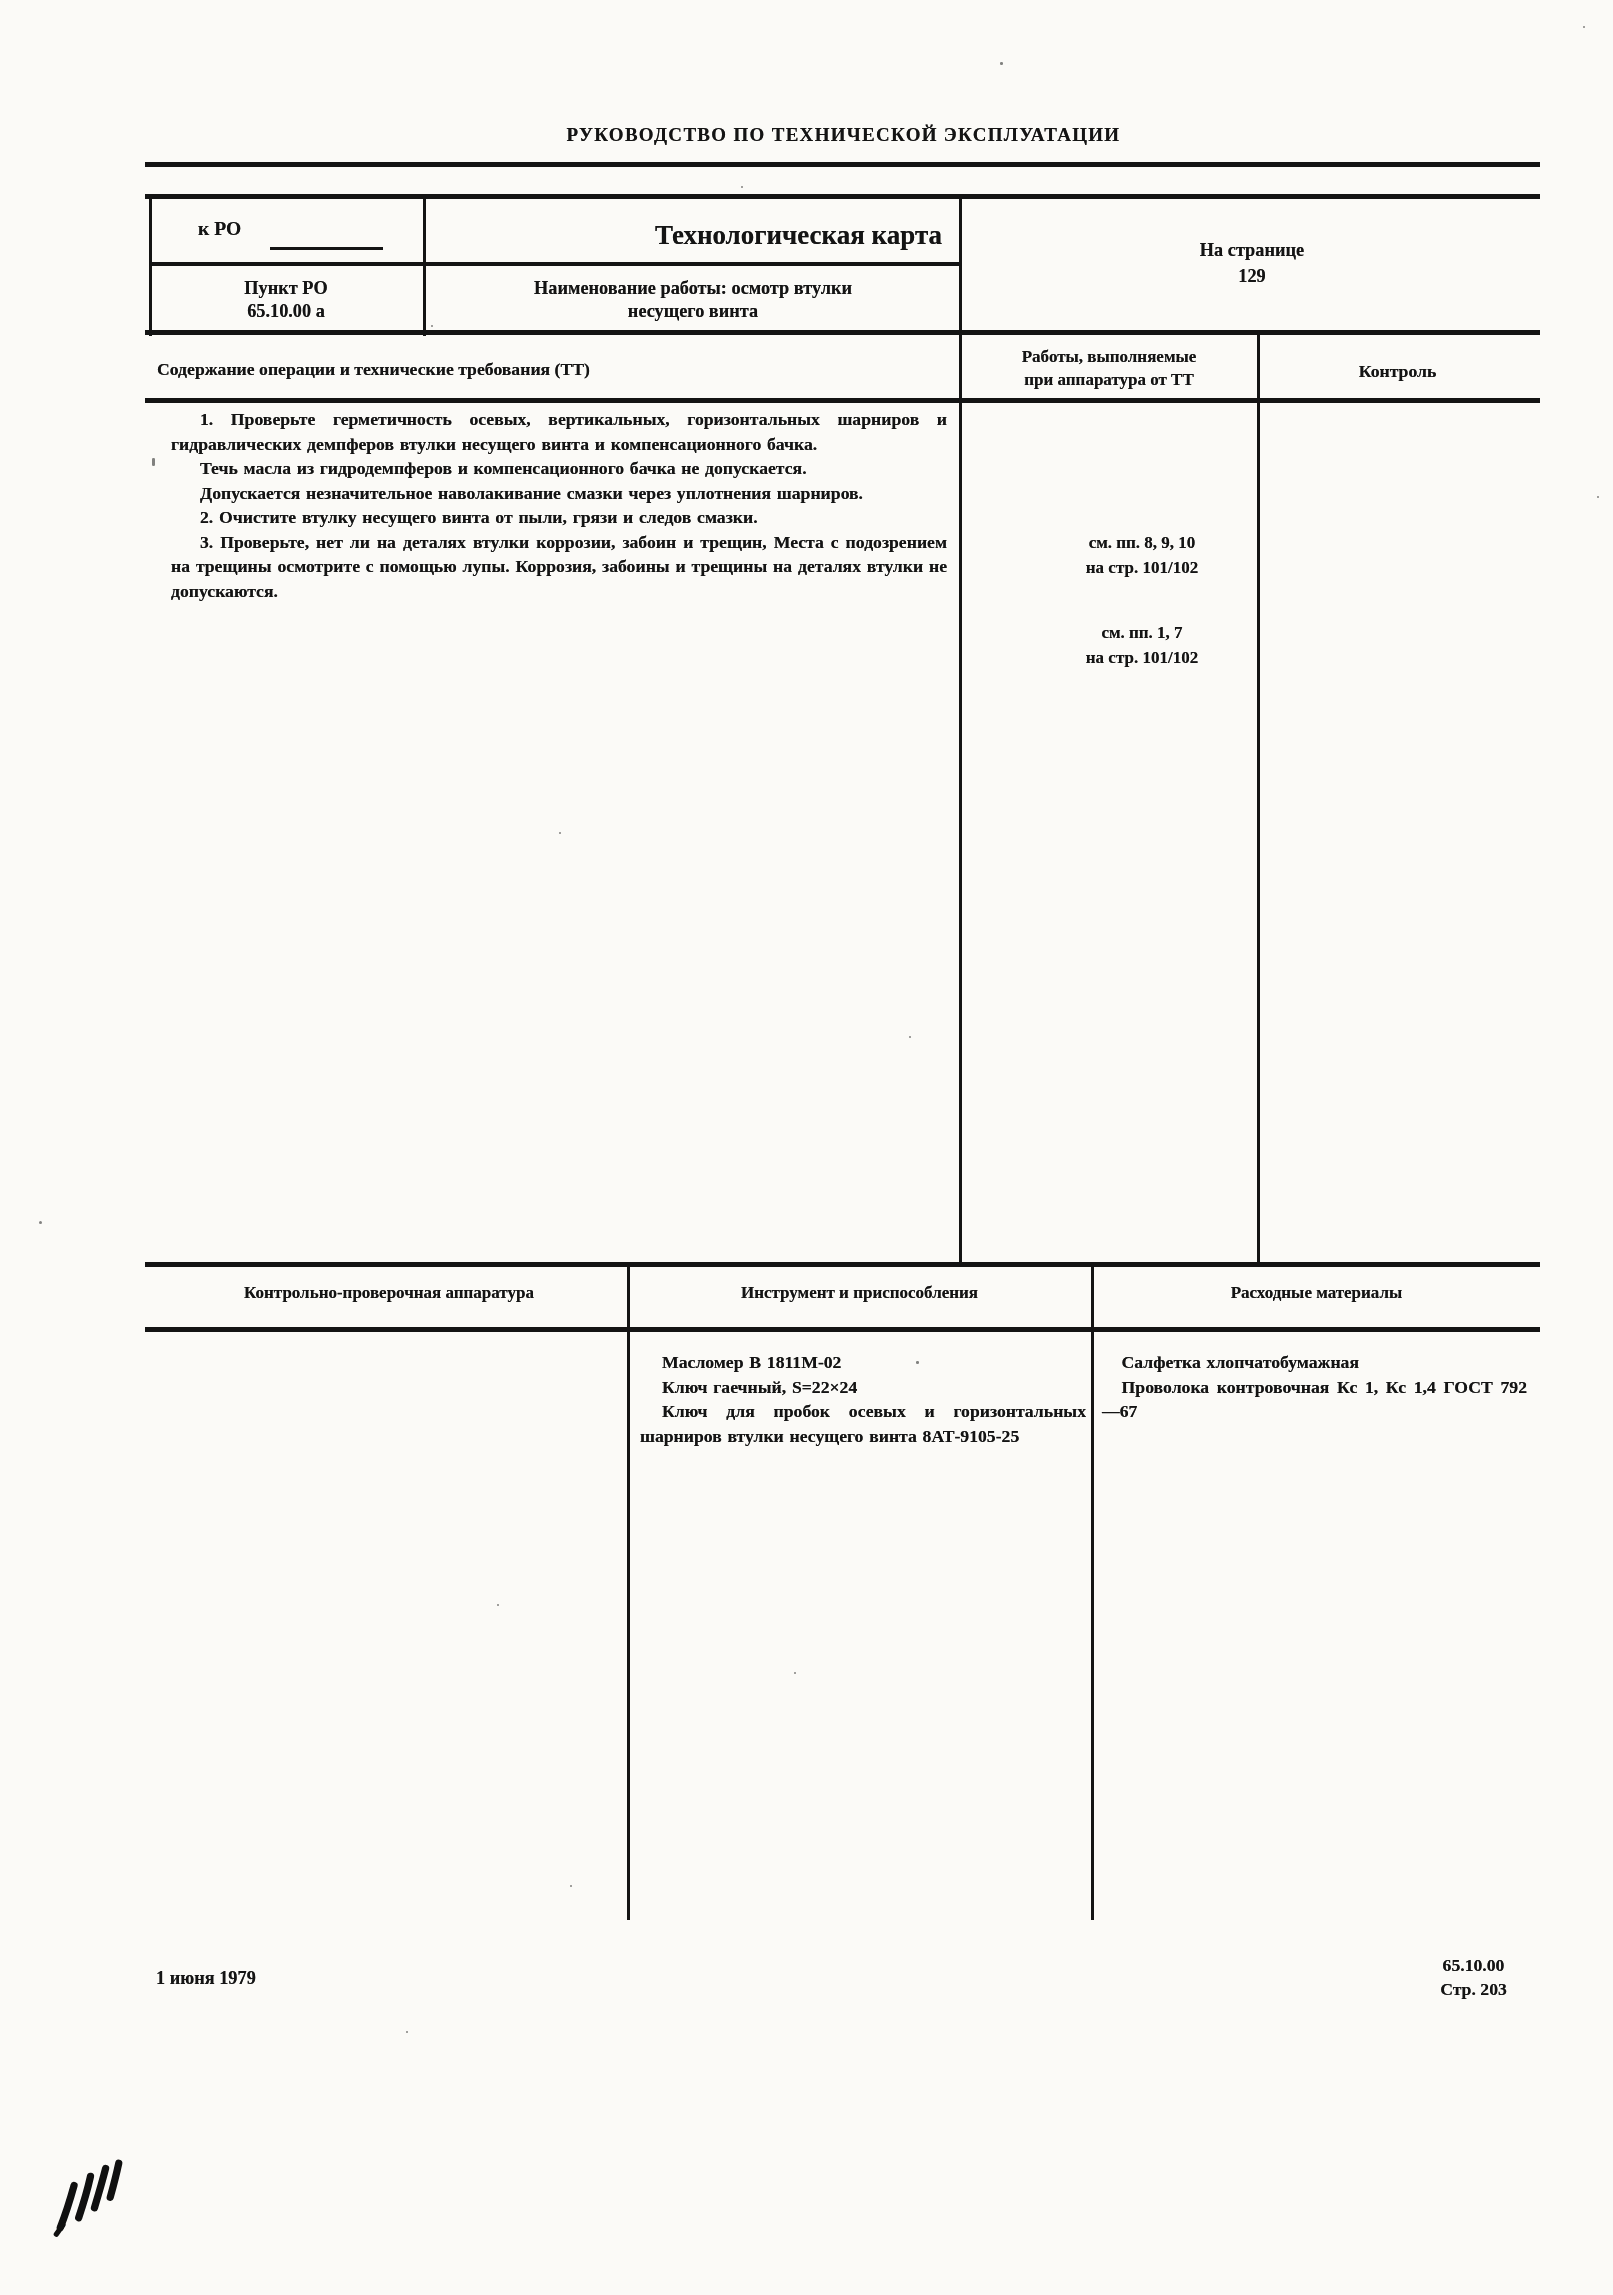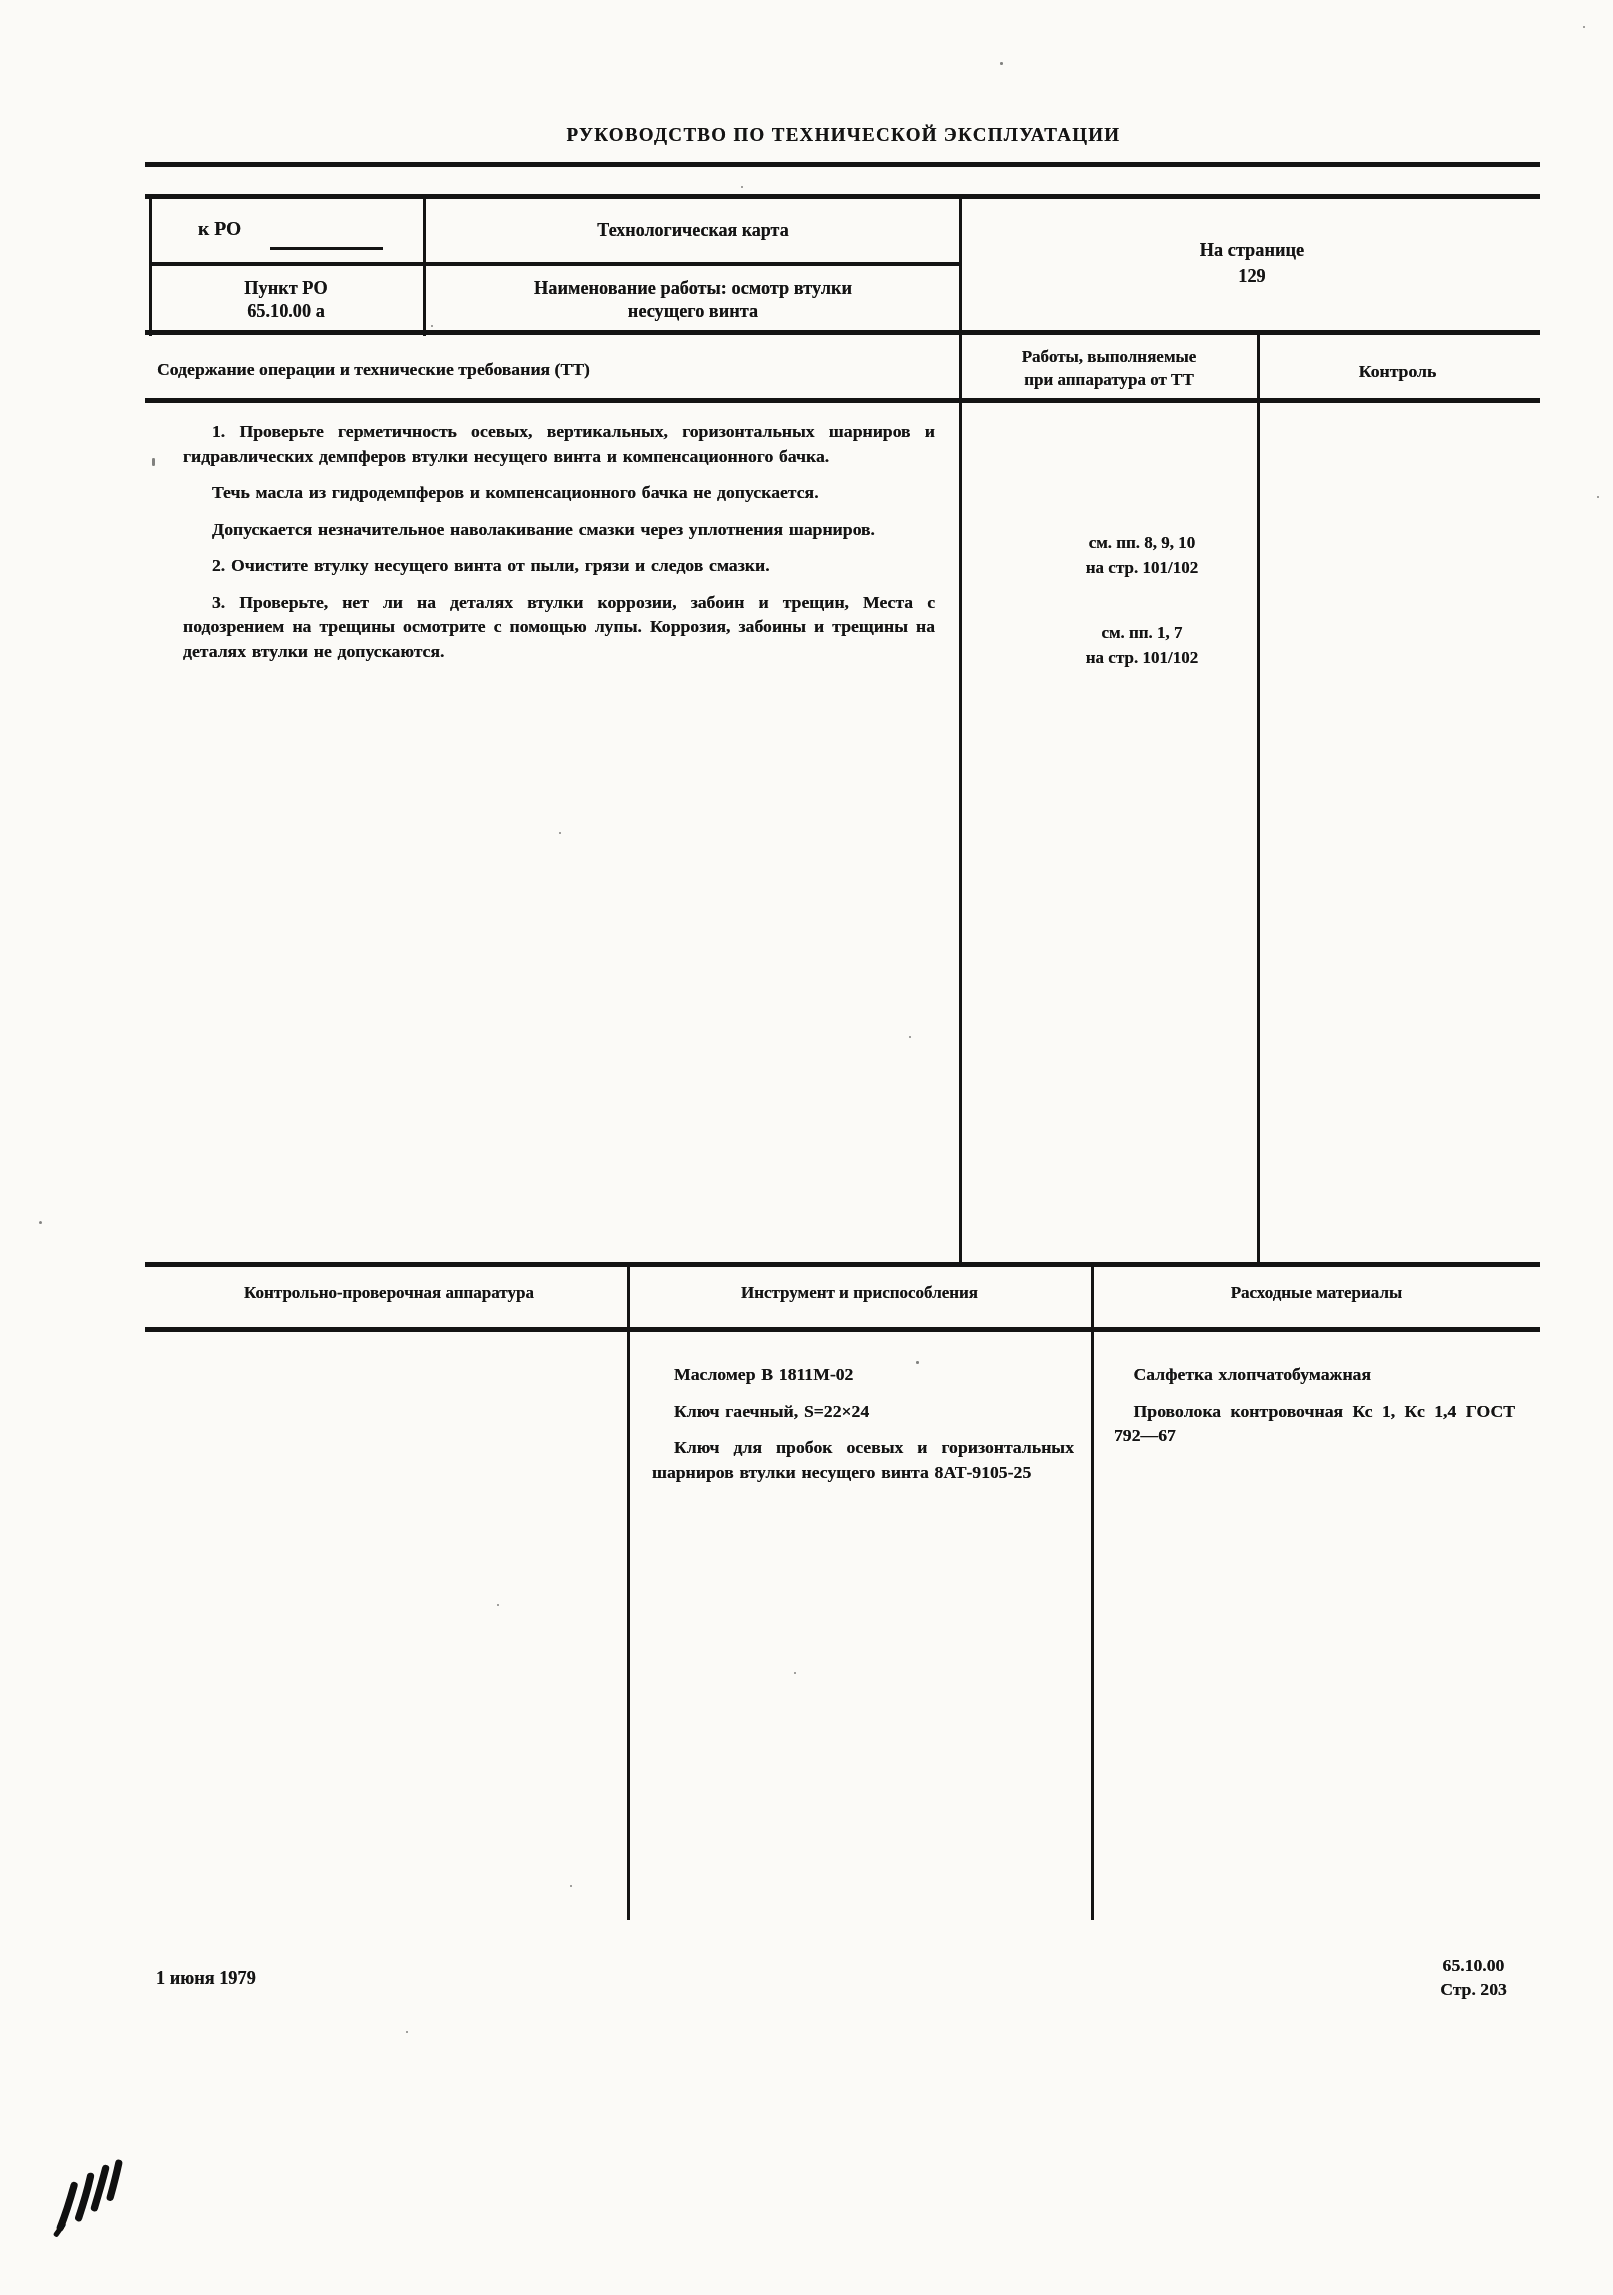--- a/index.html
+++ b/index.html
@@ -41,33 +41,33 @@
   #vl-3    { left:1257px; top:330px; width:3.3px; height:937px; }
   #vl-4    { left:627px;  top:1262px; width:2.6px; height:658px; }
   #vl-5    { left:1091px; top:1262px; width:2.6px; height:658px; }
 
   #doc-title { left:147px; top:124px; width:1393px; text-align:center;
                font-size:19px; letter-spacing:1.3px; }
 
   #kro-label { left:198px; top:218px; font-size:19.6px; }
   #kro-underline { position:absolute; left:270px; top:247px; width:113px; height:2.6px;
                    background: var(--ink); }
-  #card-title { left:428px; top:220px; width:530px; text-align:center; font-size:18px; }
+  #card-title { left:412px; top:220px; width:530px; text-align:right; font-size:27px; }
   #onpage { left:965px; top:194px; width:574px; height:139px; position:absolute;
             display:flex; flex-direction:column; align-items:center; justify-content:center;
             gap:5px; font-size:18.3px; font-weight:700; text-shadow:0 0 0.5px rgba(10,10,10,.65); }
   #punkt    { left:152px; top:277px; width:268px; text-align:center; font-size:18.3px; line-height:23px; }
   #workname { left:428px; top:277px; width:530px; text-align:center; font-size:18.3px; line-height:23px; }
 
   #hdr-tt   { left:157px;  top:359px; width:799px; font-size:17.7px; }
   #hdr-dev  { left:963px; top:345px; width:292px;  text-align:center; font-size:17px; line-height:23px; }
   #hdr-ctrl { left:1259px; top:361px; width:277px;  text-align:center; font-size:17.7px; }
 
   #tt-body { position:absolute; left:171px; top:407px; width:776px; }
-  .para { margin:12px; font-size:17.7px; line-height:24.5px; font-weight:700;
+  .para { margin:0; font-size:17.7px; line-height:24.5px; font-weight:700;
           text-align:justify; text-indent:29px; word-spacing:1.3px;
           text-shadow:0 0 0.5px rgba(10,10,10,.65); color:var(--ink); }
 
   .dev-note { position:absolute; width:292px; left:996px; text-align:center;
               font-size:17px; line-height:25px; font-weight:700;
               text-shadow:0 0 0.5px rgba(10,10,10,.65); }
   #note-0 { top:530px; }
   #note-1 { top:620px; }
 
   #bt-h1 { left:154px;  top:1283px; width:470px; text-align:center; font-size:17px; }

